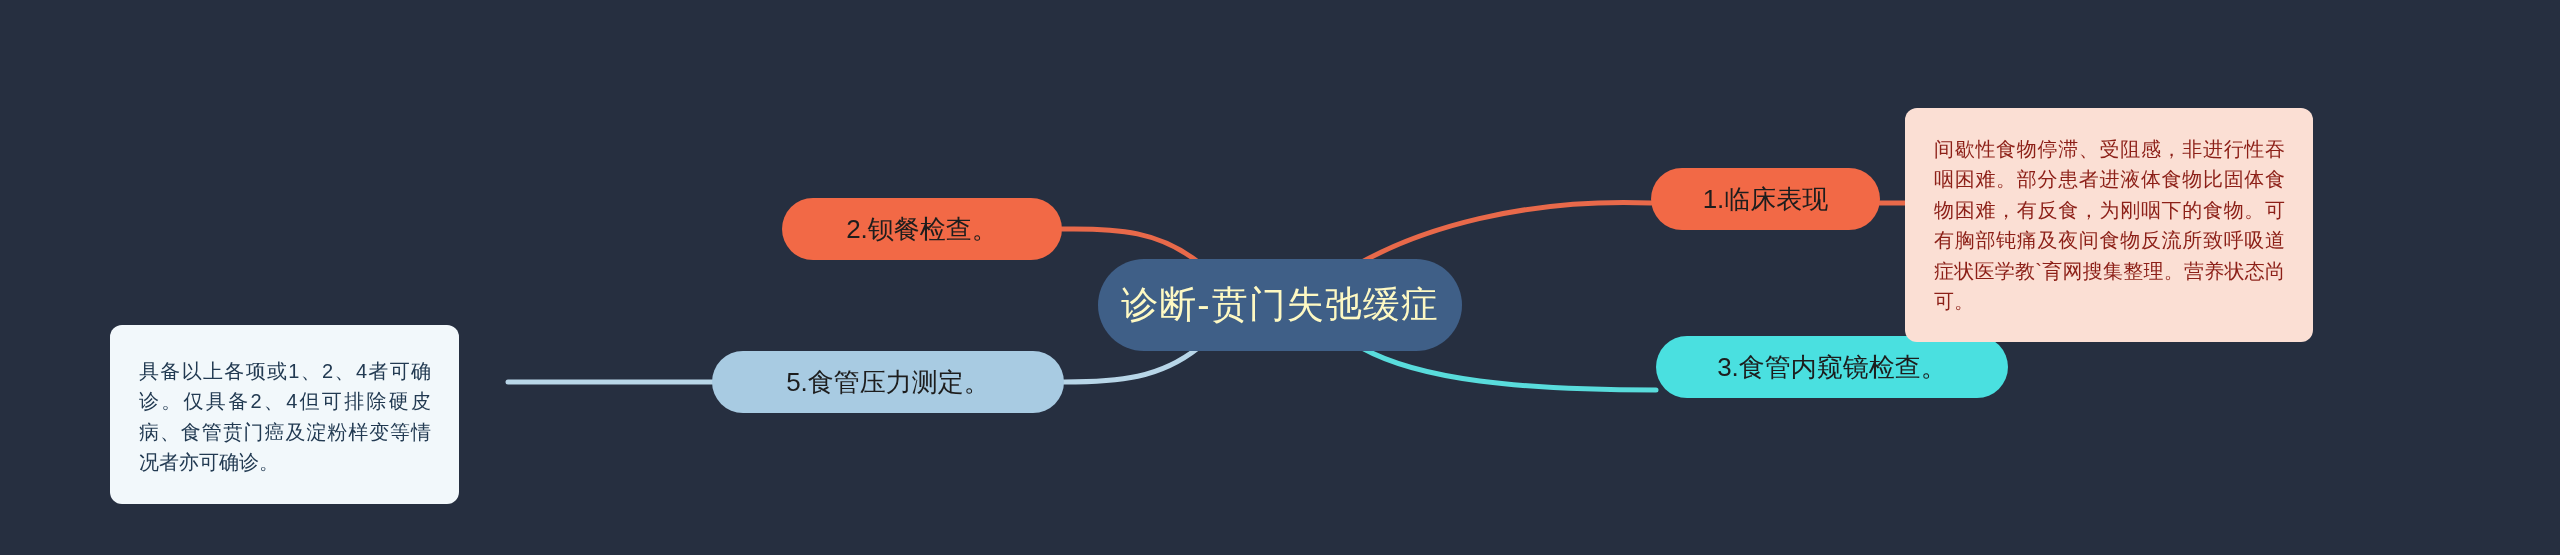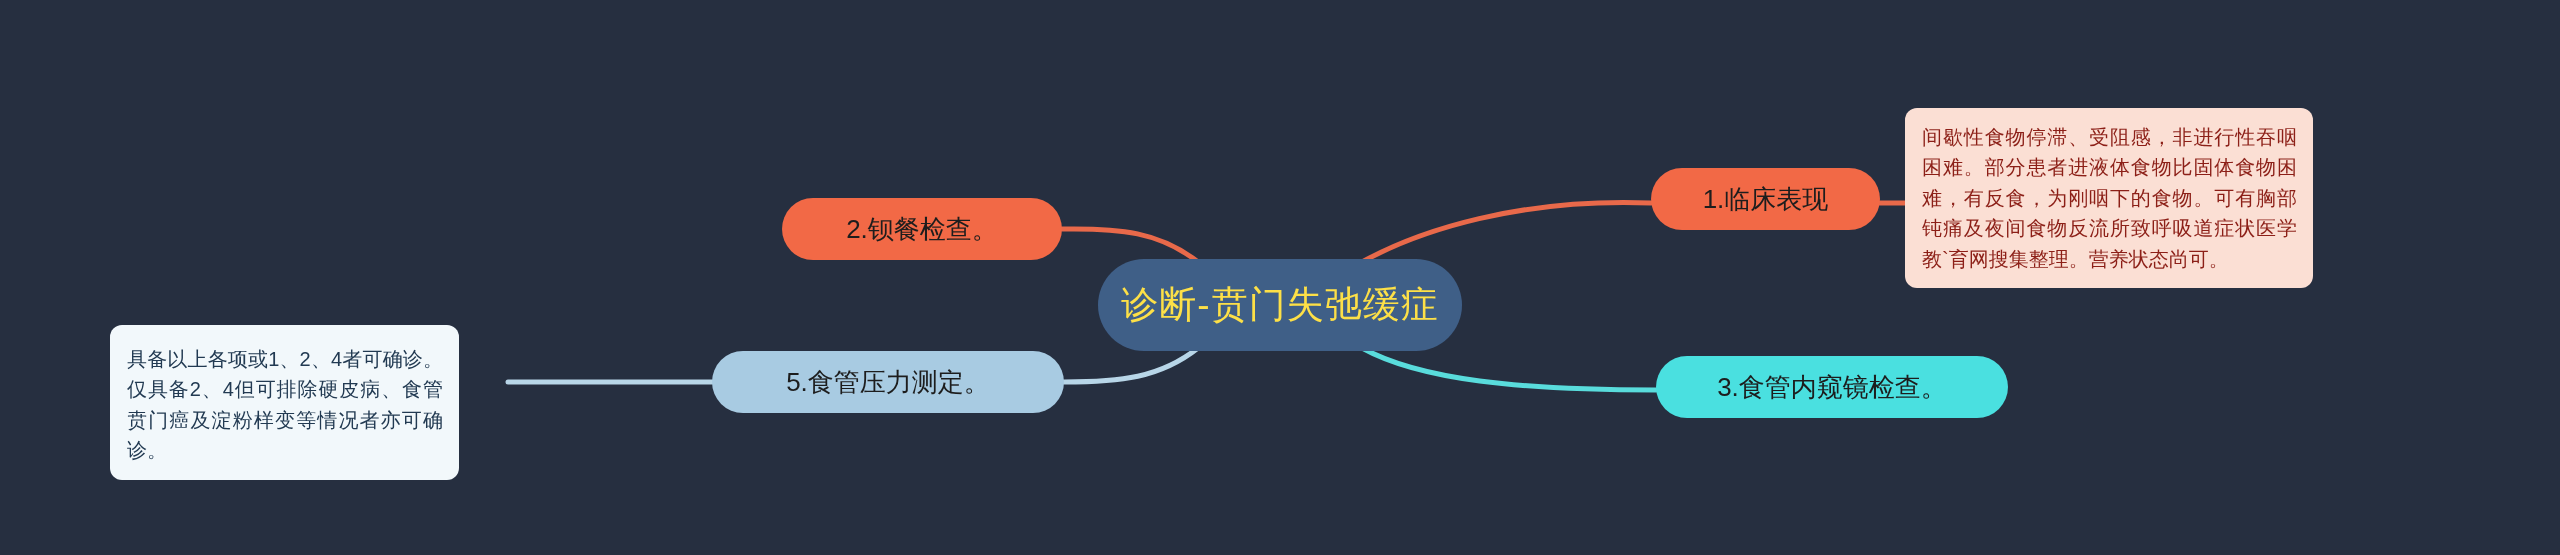--- a/index.html
+++ b/index.html
@@ -39,21 +39,21 @@
   }
 
   
   #central-node {
     left: 1098px;
     top: 259px;
     width: 364px;
     height: 92px;
     border-radius: 46px;
     background: #3f5f87;
-    color: #fde047;
+    color: #fef9c3;
     font-size: 37px;
     letter-spacing: 1px;
   }
 
   
   .pill {
     border-radius: 38px;
     font-size: 26px;
     height: 62px;
   }
@@ -66,21 +66,21 @@
   }
   #node-2 {
     left: 782px;
     top: 198px;
     width: 280px;
     background: #f26946;
     color: #1d1d1d;
   }
   #node-3 {
     left: 1656px;
-    top: 356px;
+    top: 336px;
     width: 352px;
     background: #4ae0e0;
     color: #1d1d1d;
   }
   #node-4 {
     left: 712px;
     top: 351px;
     width: 352px;
     background: #a8cbe2;
     color: #1d1d1d;
@@ -106,21 +106,21 @@
   #detail-left {
     left: 110px;
     top: 325px;
     width: 349px;
     padding: 19px 16px 14px 17px;
     background: #f2f8fb;
     color: #223a52;
     font-size: 20px;
   }
   .detail-box p {
-    margin: 0;
+    margin: 12px;
     text-align: justify;
     text-justify: inter-ideograph;
   }
 </style>
 </head>
 <body>
 
 <div id="canvas">
 
   <svg id="edges" viewBox="0 0 2560 555" xmlns="http://www.w3.org/2000/svg">

